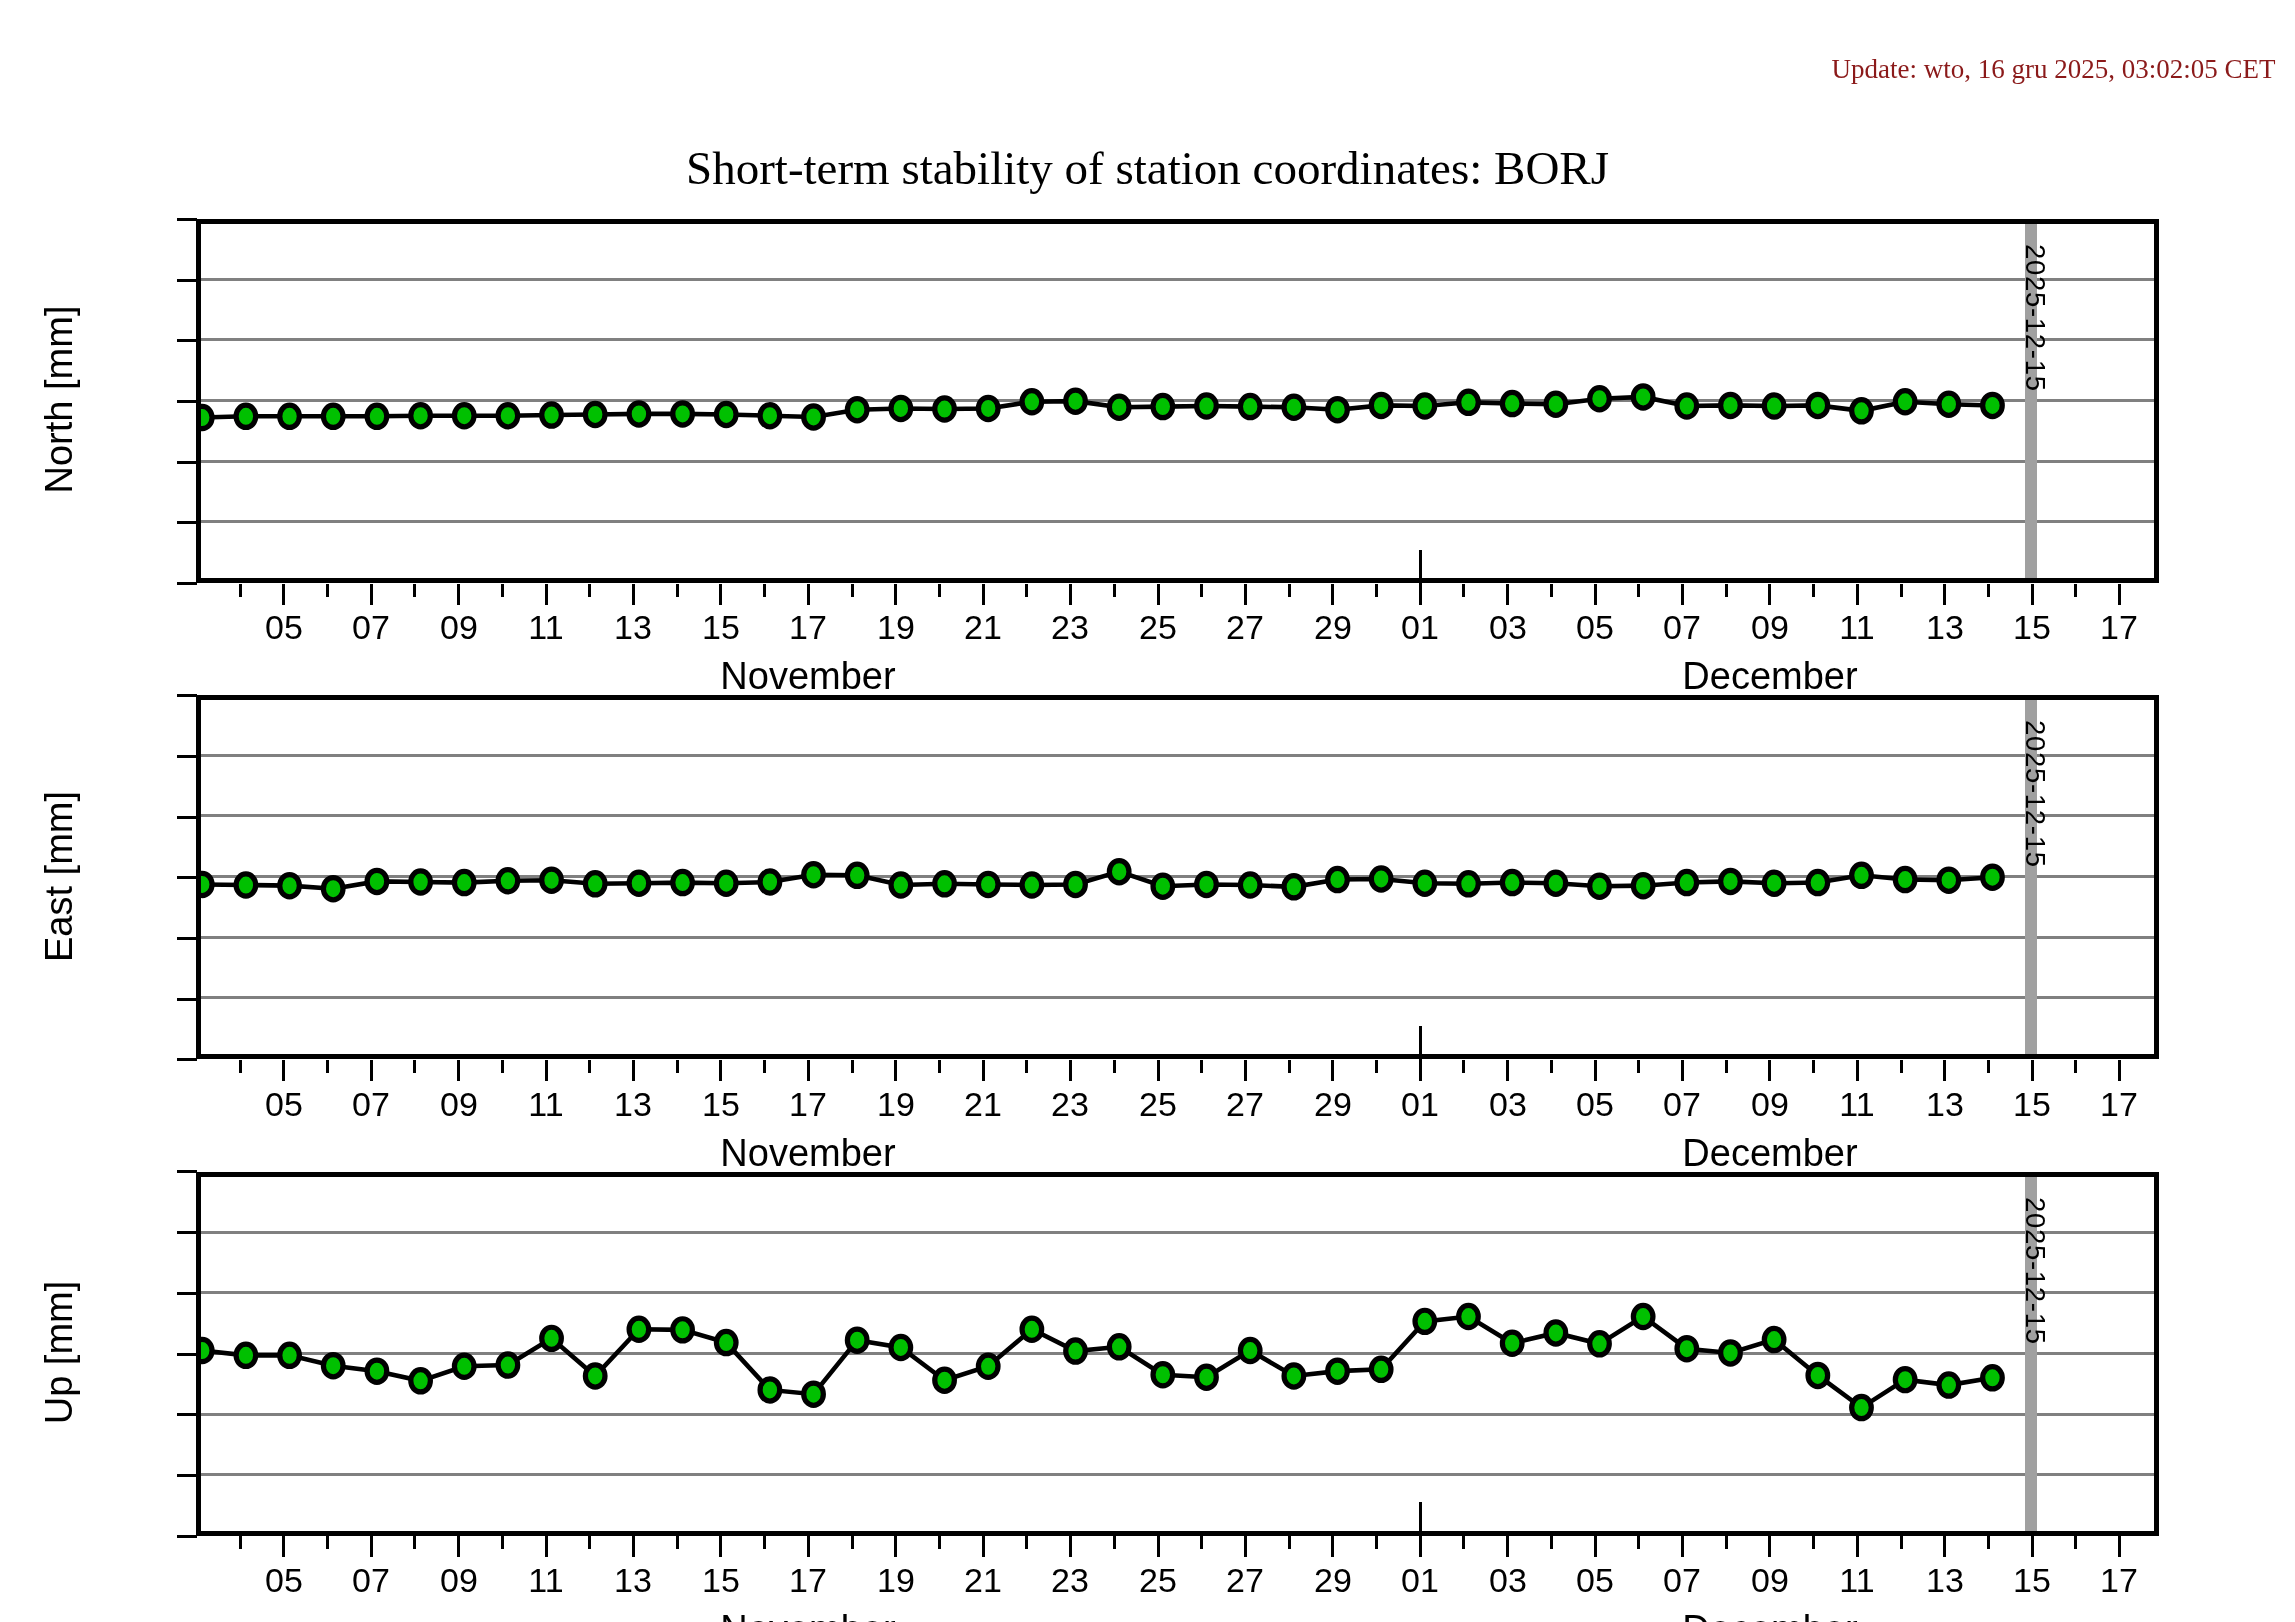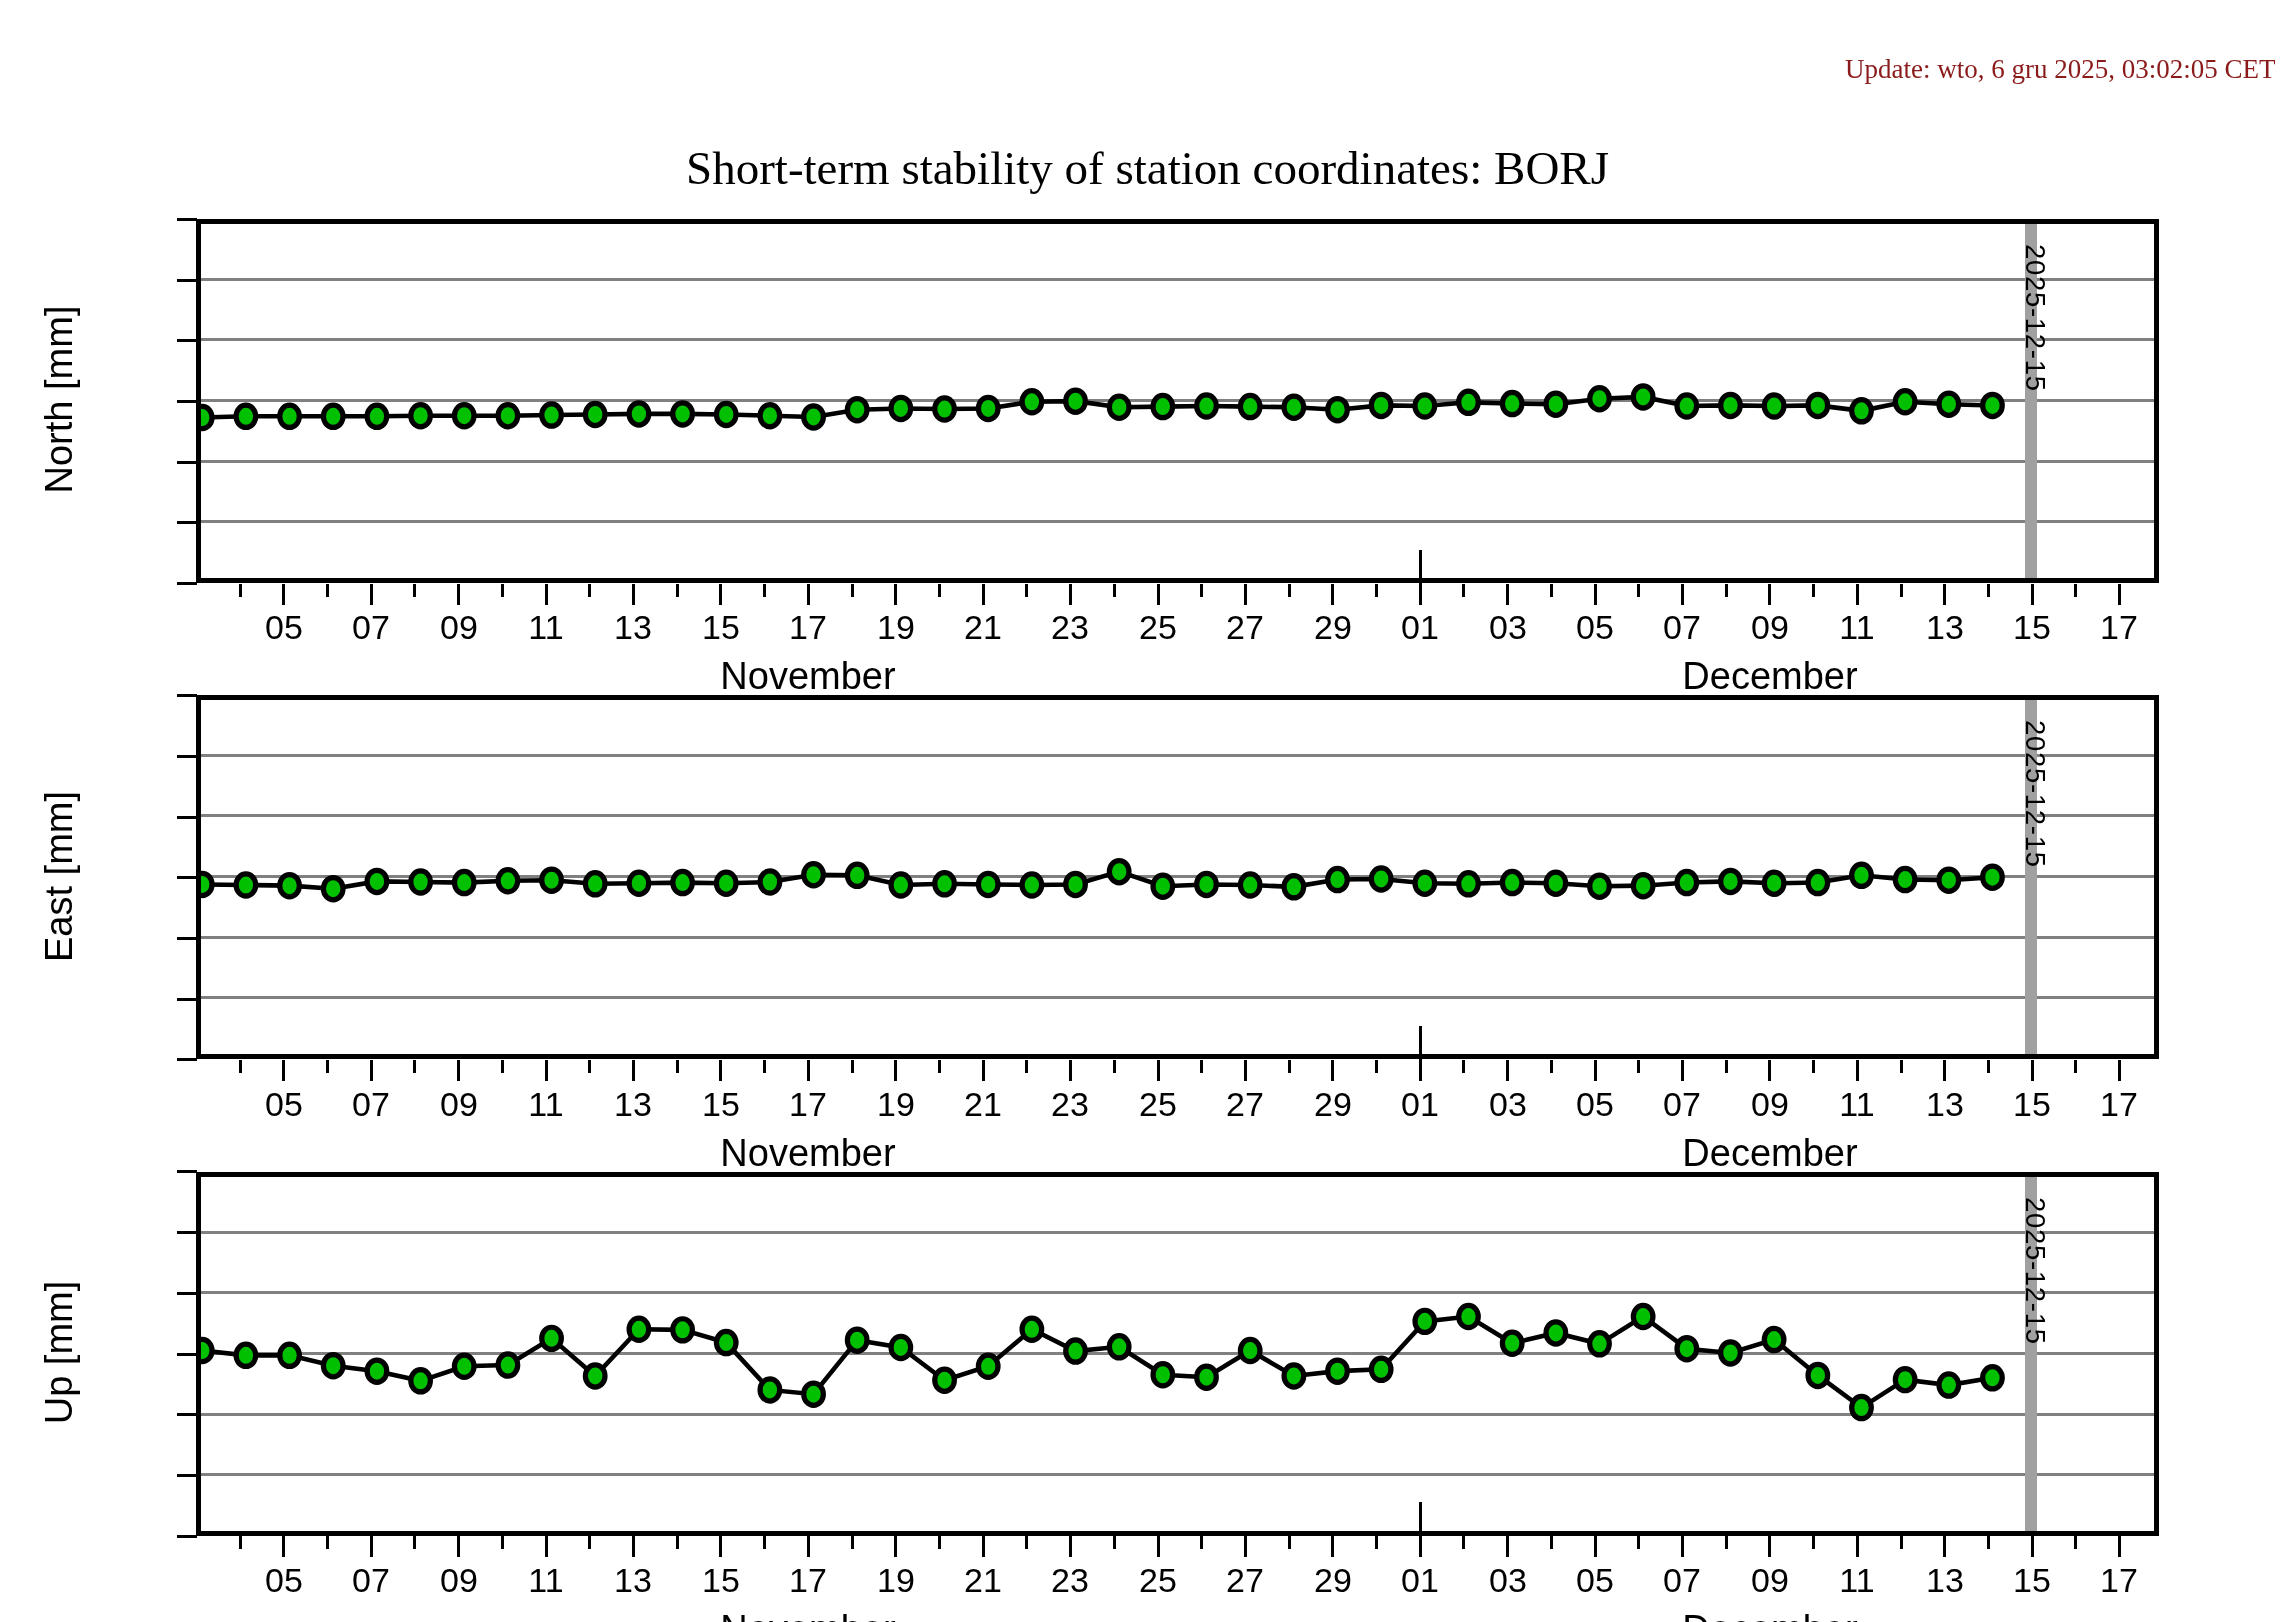--- a/index.html
+++ b/index.html
@@ -60,21 +60,21 @@
   .xtickmark.monthsep{height:34px; top:-34px;}
   .monthlabel{
     position:absolute;
     font-size:38px; color:#000; text-align:center; white-space:nowrap;
     transform:translateX(-50%);
   }
 </style>
 </head>
 <body>
 
-<div id="update-stamp">Update: wto, 6 gru 2025, 03:02:05 CET</div>
+<div id="update-stamp">Update: wto, 16 gru 2025, 03:02:05 CET</div>
 <div id="chart-title">Short-term stability of station coordinates: BORJ</div>
 
 <div id="panels">
     <div class="panel">
       <div class="ylabel" style="width: 364px; left: -123px; top: 378px;">North [mm]</div>
       <div class="ytickmark" style="left: 177px; top: 218px;"></div>
       <div class="ytickmark" style="left: 177px; top: 279px;"></div>
       <div class="ytickmark" style="left: 177px; top: 339px;"></div>
       <div class="ytickmark" style="left: 177px; top: 400px;"></div>
       <div class="ytickmark" style="left: 177px; top: 461px;"></div>

